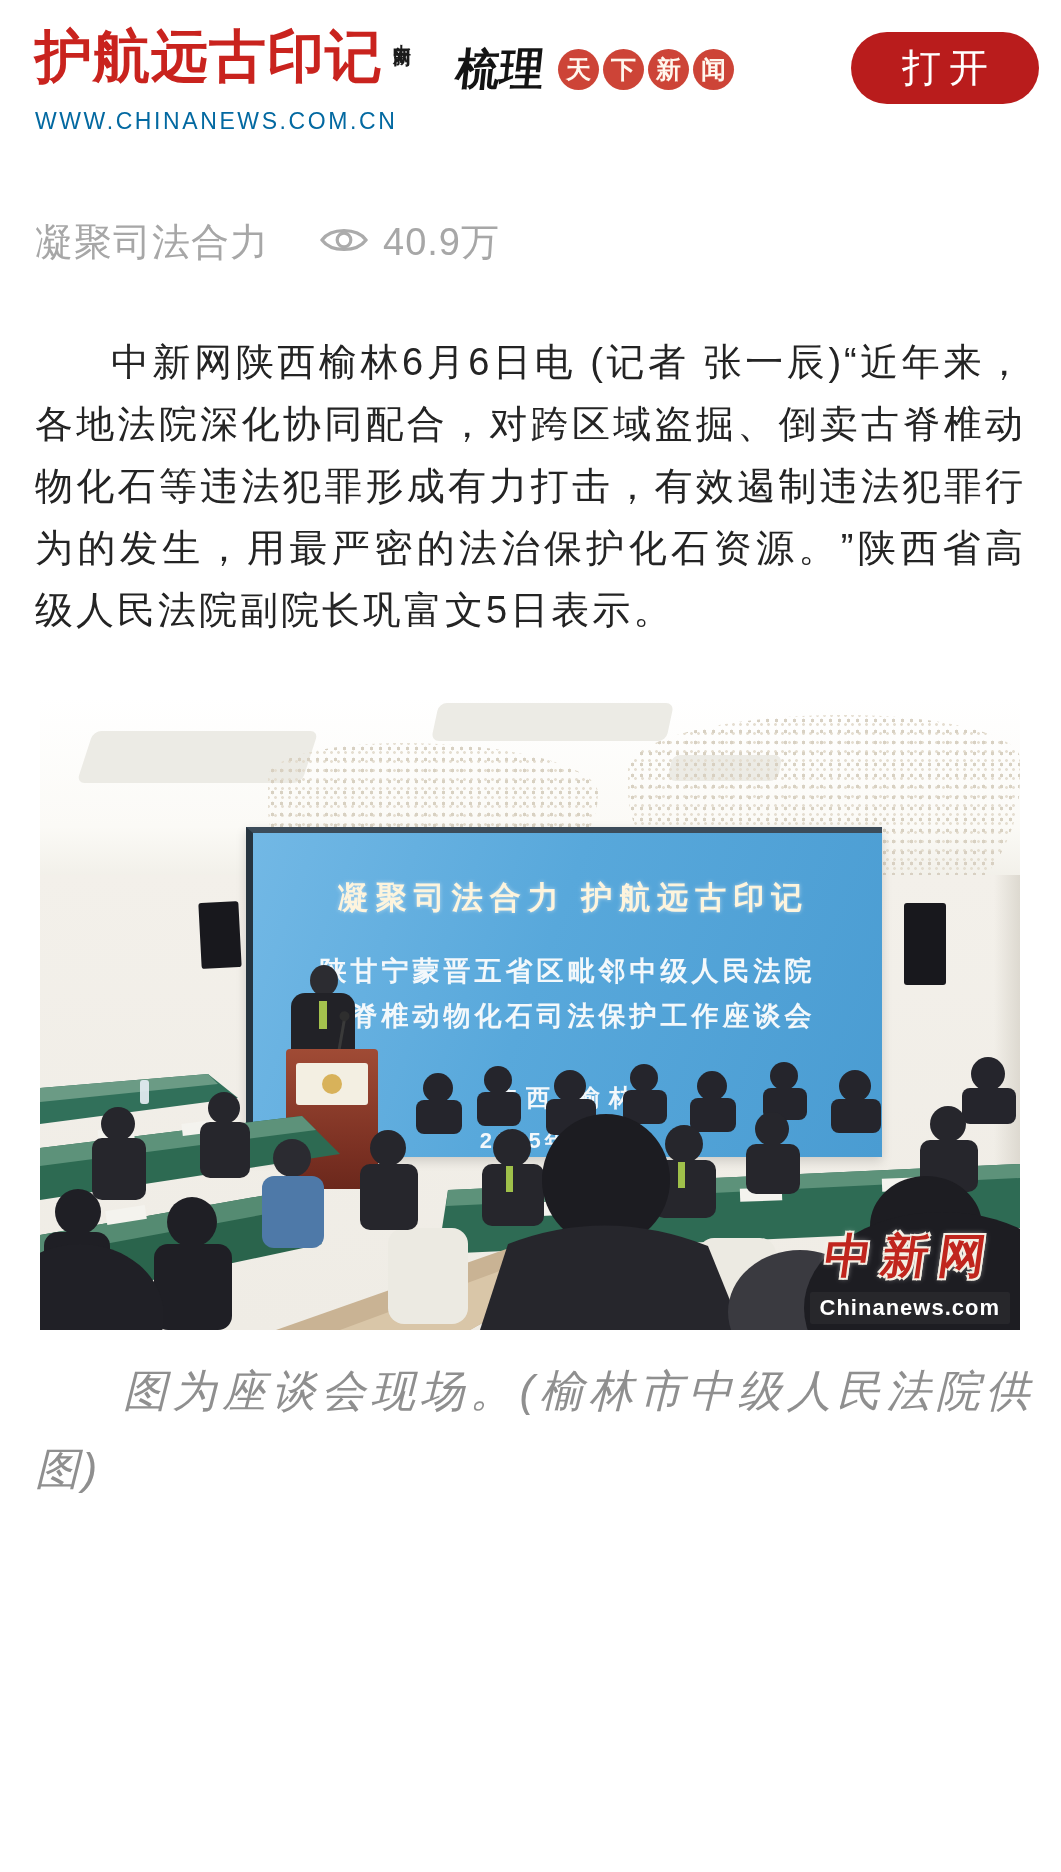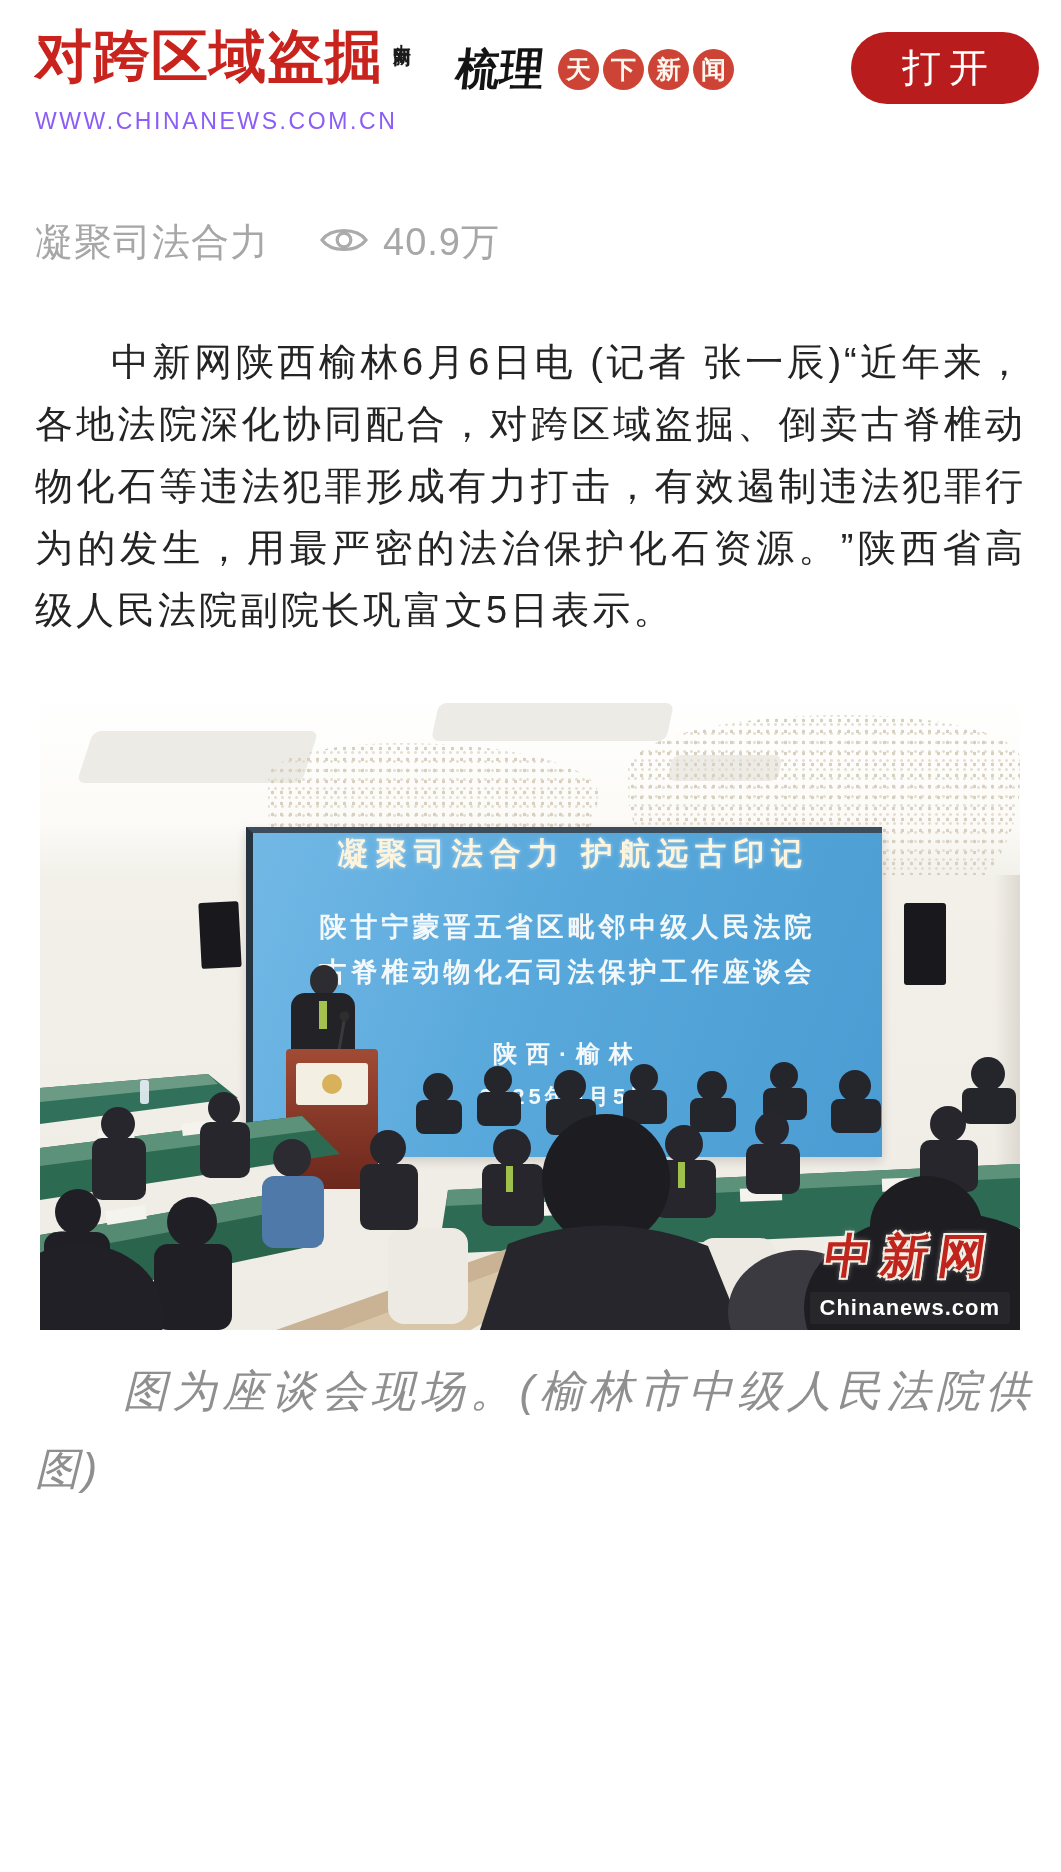--- a/index.html
+++ b/index.html
@@ -13,21 +13,21 @@
   .logo-wrap { display:flex; flex-direction:column; }
   .logo-row { display:flex; align-items:flex-start; }
   .logo-main {
     font-family:"DejaVu Serif","Liberation Serif",serif; font-weight:bold;
     font-size:57px; line-height:1.12; color:#c9231e; letter-spacing:1px;
   }
   .logo-side {
     writing-mode:vertical-rl; text-orientation:upright;
     font-size:18px; letter-spacing:3px; color:#1b1b1b; margin:5px 0 0 7px; font-weight:bold;
   }
-  .logo-url { margin-top:9px; font-size:23px; letter-spacing:2.6px; color:#8b5cf6; font-weight:500; }
+  .logo-url { margin-top:9px; font-size:23px; letter-spacing:2.6px; color:#0369a1; font-weight:500; }
   .slogan { display:flex; align-items:center; margin:16px 0 0 42px; }
   .slogan-prefix {
     font-family:"DejaVu Serif","Liberation Serif",serif; font-weight:bold;
     font-size:44px; color:#141414; transform:skewX(-6deg); margin-right:10px;
   }
   .seal {
     display:inline-flex; align-items:center; justify-content:center;
     width:41px; height:41px; border-radius:50%; background:#cd4437;
     color:#fff7ee; font-size:25px; font-weight:bold; margin-left:4px;
     font-family:"DejaVu Serif","Liberation Serif",serif;
@@ -78,21 +78,21 @@
   .ph-wall { position:absolute; left:0; top:178px; width:100%; height:455px;
     background:linear-gradient(180deg,#f3f0ea 0%,#efece5 100%); }
   .wall-shade { position:absolute; right:0; top:178px; width:26px; height:455px;
     background:linear-gradient(90deg, rgba(0,0,0,0), #ddd9d0); }
   .screen {
     position:absolute; left:206px; top:130px; width:636px; height:330px;
     background:linear-gradient(110deg,#72b8e5 0%,#58a8db 45%,#4a9cd2 100%);
     border-top:6px solid #3c4c5a; border-left:7px solid #26343f;
     box-shadow:0 4px 10px rgba(0,0,0,.15); text-align:center; color:#f3f8fb;
   }
-  .scr1 { font-size:31px; font-weight:bold; letter-spacing:7px;
+  .scr1 { margin-top:44px; font-size:31px; font-weight:bold; letter-spacing:7px;
     color:#fdf4dd; text-shadow:0 0 4px rgba(255,255,255,.5);padding-left:12px; }
   .scr2 { margin-top:34px; font-size:27px; font-weight:bold; letter-spacing:4px; }
   .scr3 { margin-top:9px;  font-size:27px; font-weight:bold; letter-spacing:4px; }
   .scr4 { margin-top:48px; font-size:24px; font-weight:bold; letter-spacing:9px; }
   .scr5 { margin-top:12px; font-size:22px; font-weight:bold; letter-spacing:4px; }
   .spk { position:absolute; background:#18181d; border-radius:3px; }
   .spk.l { left:160px; top:205px; width:40px; height:66px; transform:rotate(-3deg); }
   .spk.r { left:864px; top:206px; width:42px; height:82px; }
   .p-head { position:absolute; left:270px; top:268px; width:28px; height:31px;
     border-radius:50%; background:#2c2c31; }
@@ -129,21 +129,21 @@
   }
 </style>
 </head>
 <body>
 
 <div class="page">
 
   <div class="hdr">
     <div class="logo-wrap">
       <div class="logo-row">
-        <span class="logo-main">对跨区域盗掘</span>
+        <span class="logo-main">护航远古印记</span>
         <span class="logo-side">中新网</span>
         <div class="slogan">
           <span class="slogan-prefix">梳理</span>
           <span class="seal">天</span>
           <span class="seal">下</span>
           <span class="seal">新</span>
           <span class="seal">闻</span>
         </div>
       </div>
       <div class="logo-url">WWW.CHINANEWS.COM.CN</div>

